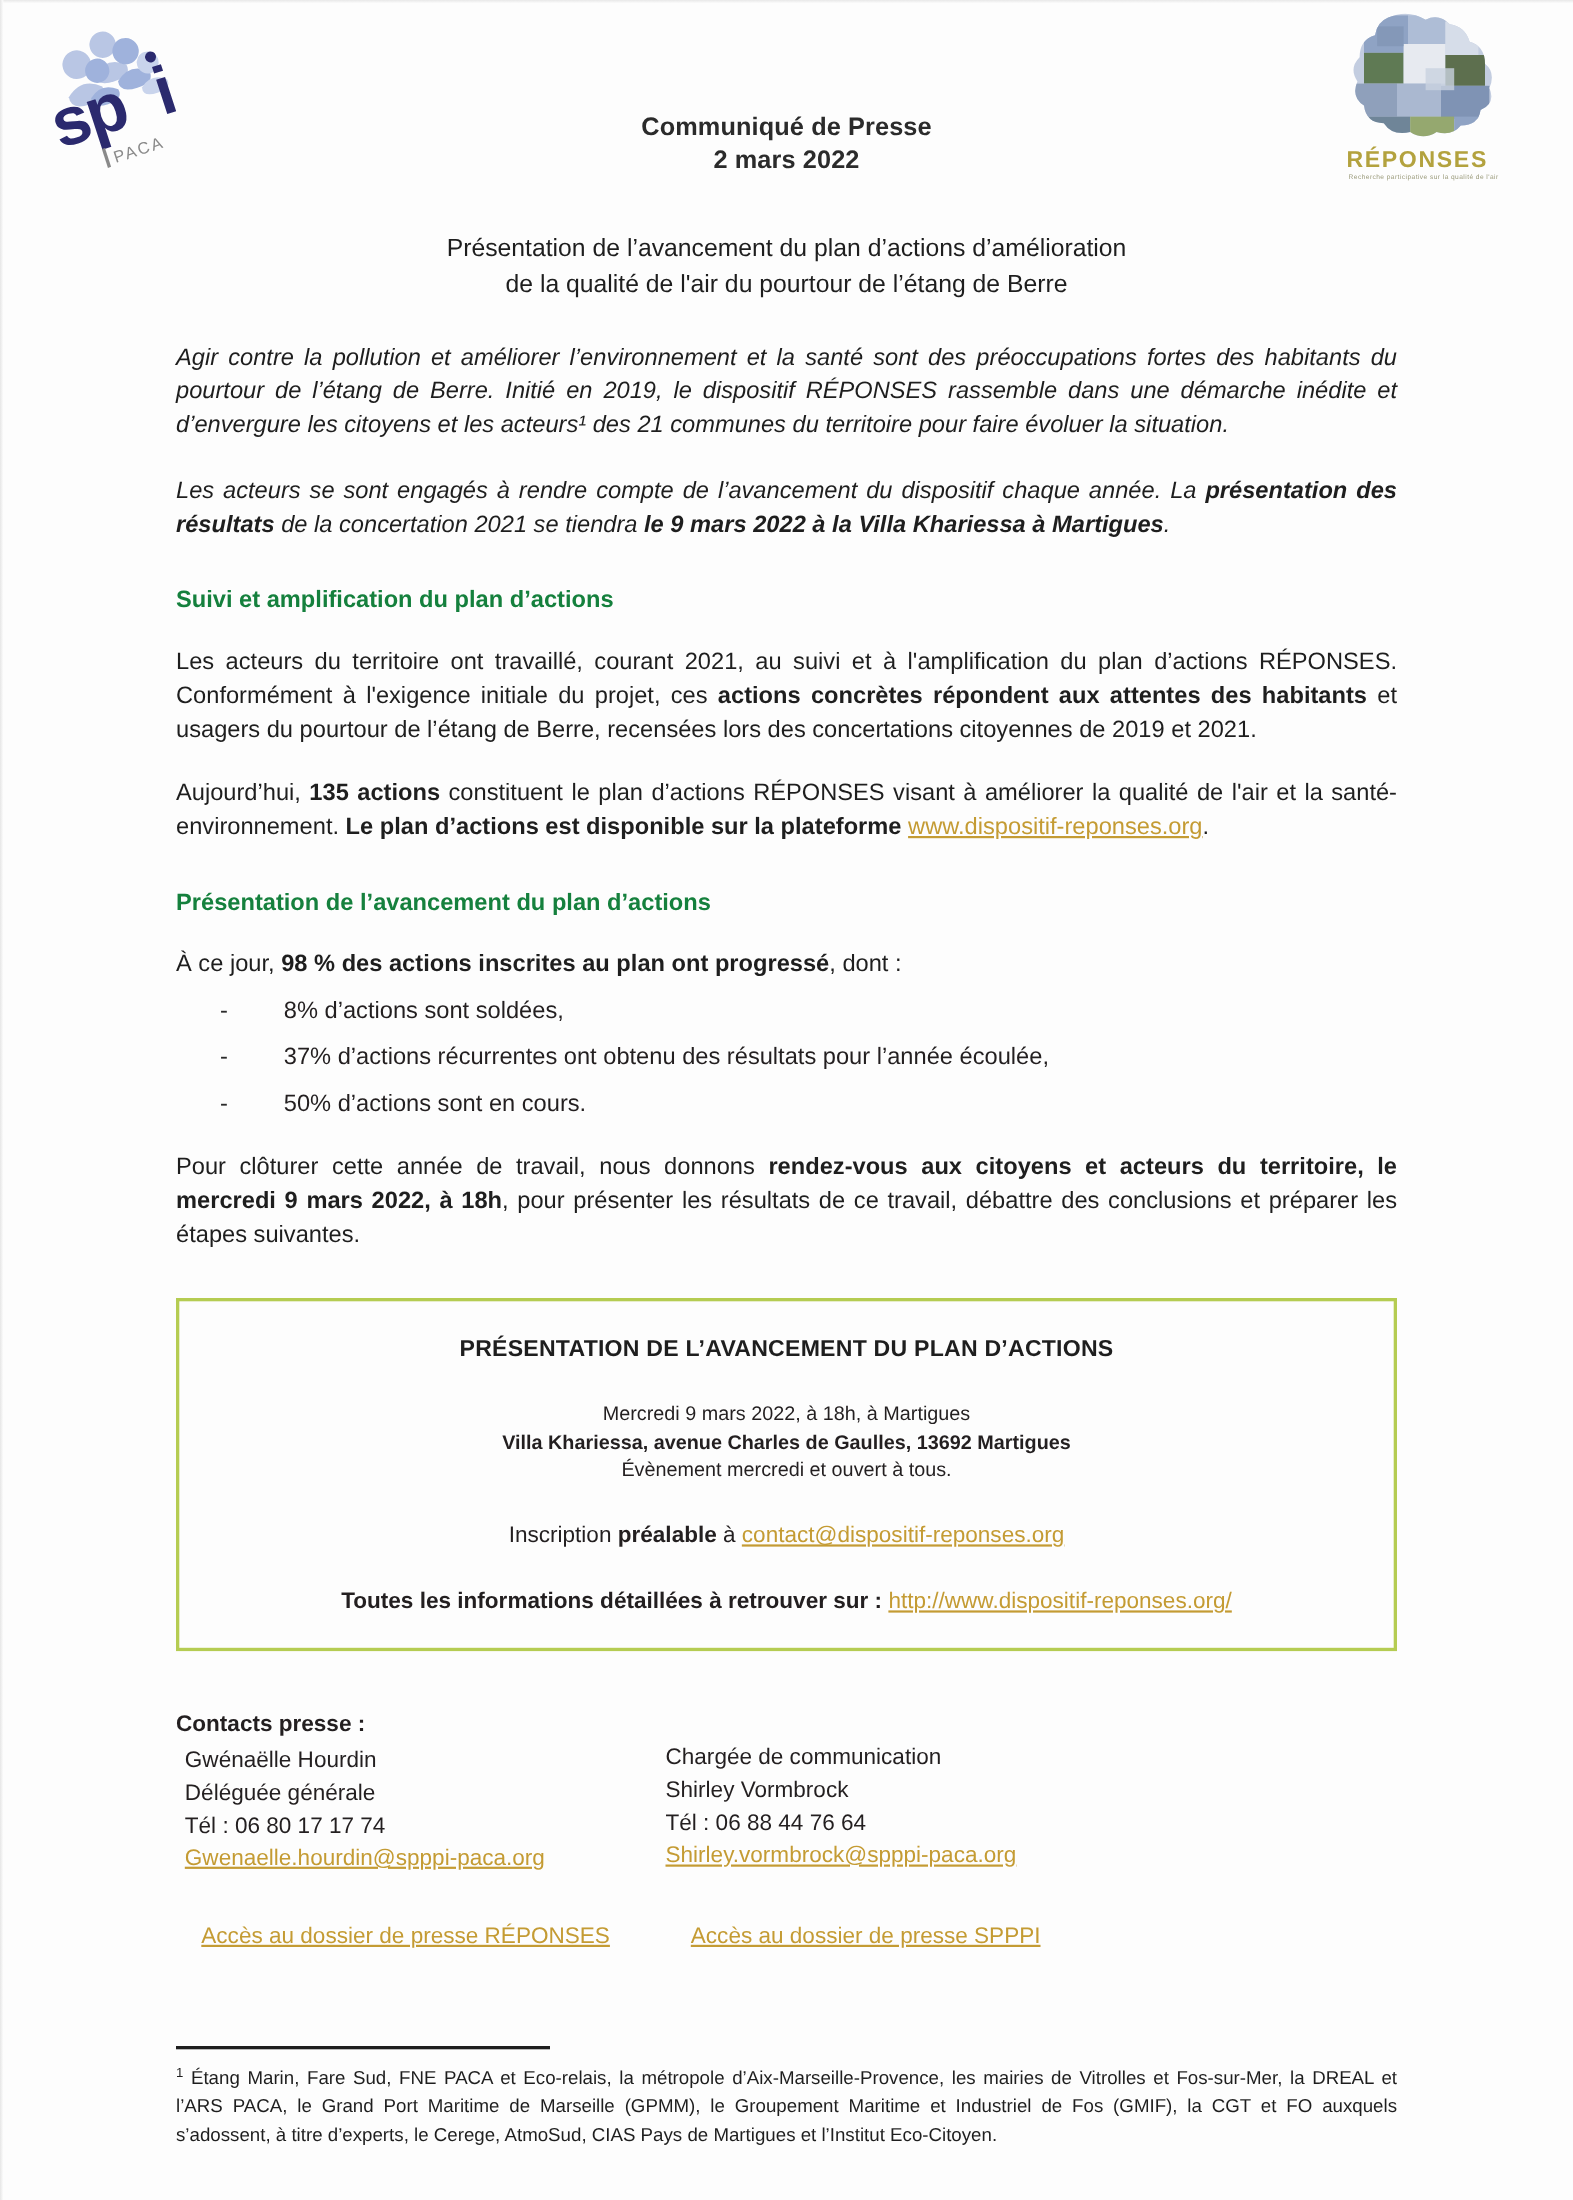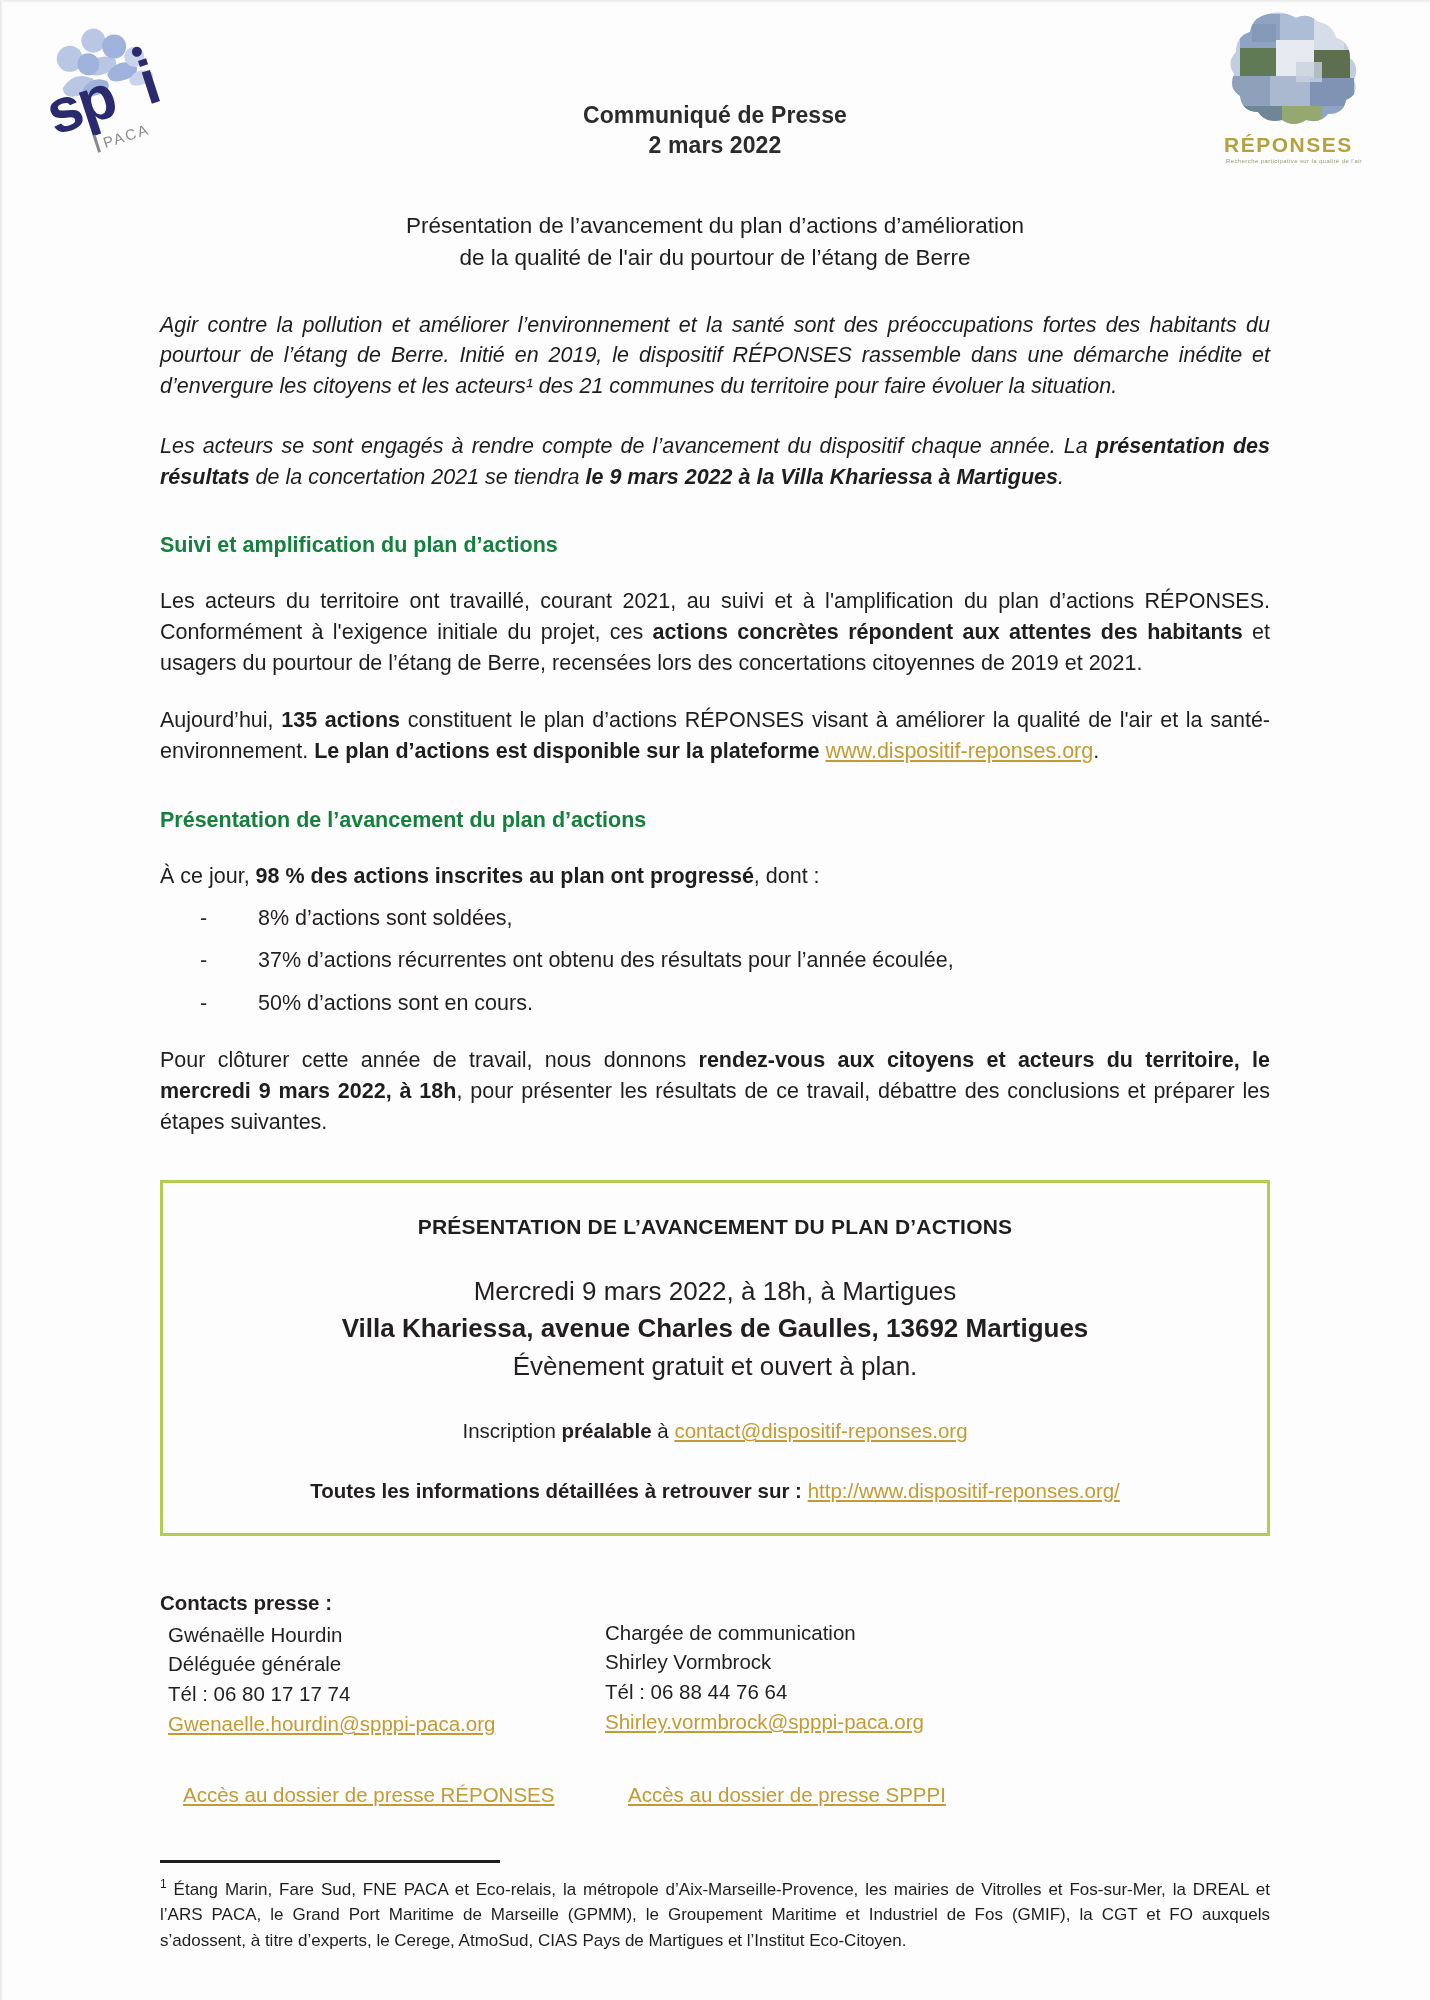--- a/index.html
+++ b/index.html
@@ -142,21 +142,21 @@
     text-align: center;
   }
   .event-box .eb-title {
     font-size: 21px;
     font-weight: 700;
     letter-spacing: .2px;
     color: #1e1e1e;
   }
   .event-box .eb-lines {
     margin-top: 34px;
-    font-size: 26px;
+    font-size: 18px;
     line-height: 1.44;
   }
   .event-box .eb-lines .bold { font-weight: 700; }
   .event-box .eb-inscr {
     margin-top: 34px;
     font-size: 20.5px;
   }
   .event-box .eb-info {
     margin-top: 36px;
     font-size: 20.5px;
@@ -315,21 +315,21 @@
       <li>50% d’actions sont en cours.</li>
     </ul>
 
     <p class="body"><span>Pour clôturer cette année de travail, nous donnons </span><b>rendez-vous aux citoyens et acteurs du territoire, le mercredi 9 mars 2022, à 18h</b><span>, pour présenter les résultats de ce travail, débattre des conclusions et préparer les étapes suivantes.</span></p>
 
     <div class="event-box">
       <div class="eb-title">PRÉSENTATION DE L’AVANCEMENT DU PLAN D’ACTIONS</div>
       <div class="eb-lines">
         <div>Mercredi 9 mars 2022, à 18h, à Martigues</div>
         <div class="bold">Villa Khariessa, avenue Charles de Gaulles, 13692 Martigues</div>
-        <div>Évènement gratuit et ouvert à plan.</div>
+        <div>Évènement mercredi et ouvert à tous.</div>
       </div>
       <div class="eb-inscr"><span>Inscription </span><b>préalable</b><span> à </span><a class="link" href="#">contact@dispositif-reponses.org</a></div>
       <div class="eb-info"><b>Toutes les informations détaillées à retrouver sur :</b> <a class="link" href="#">http://www.dispositif-reponses.org/</a></div>
     </div>
 
     <div class="contacts">
       <div class="cc-left">
         <div class="cc-head">Contacts presse :</div>
         <div class="cc-indent">Gwénaëlle Hourdin</div>
         <div class="cc-indent">Déléguée générale</div>

